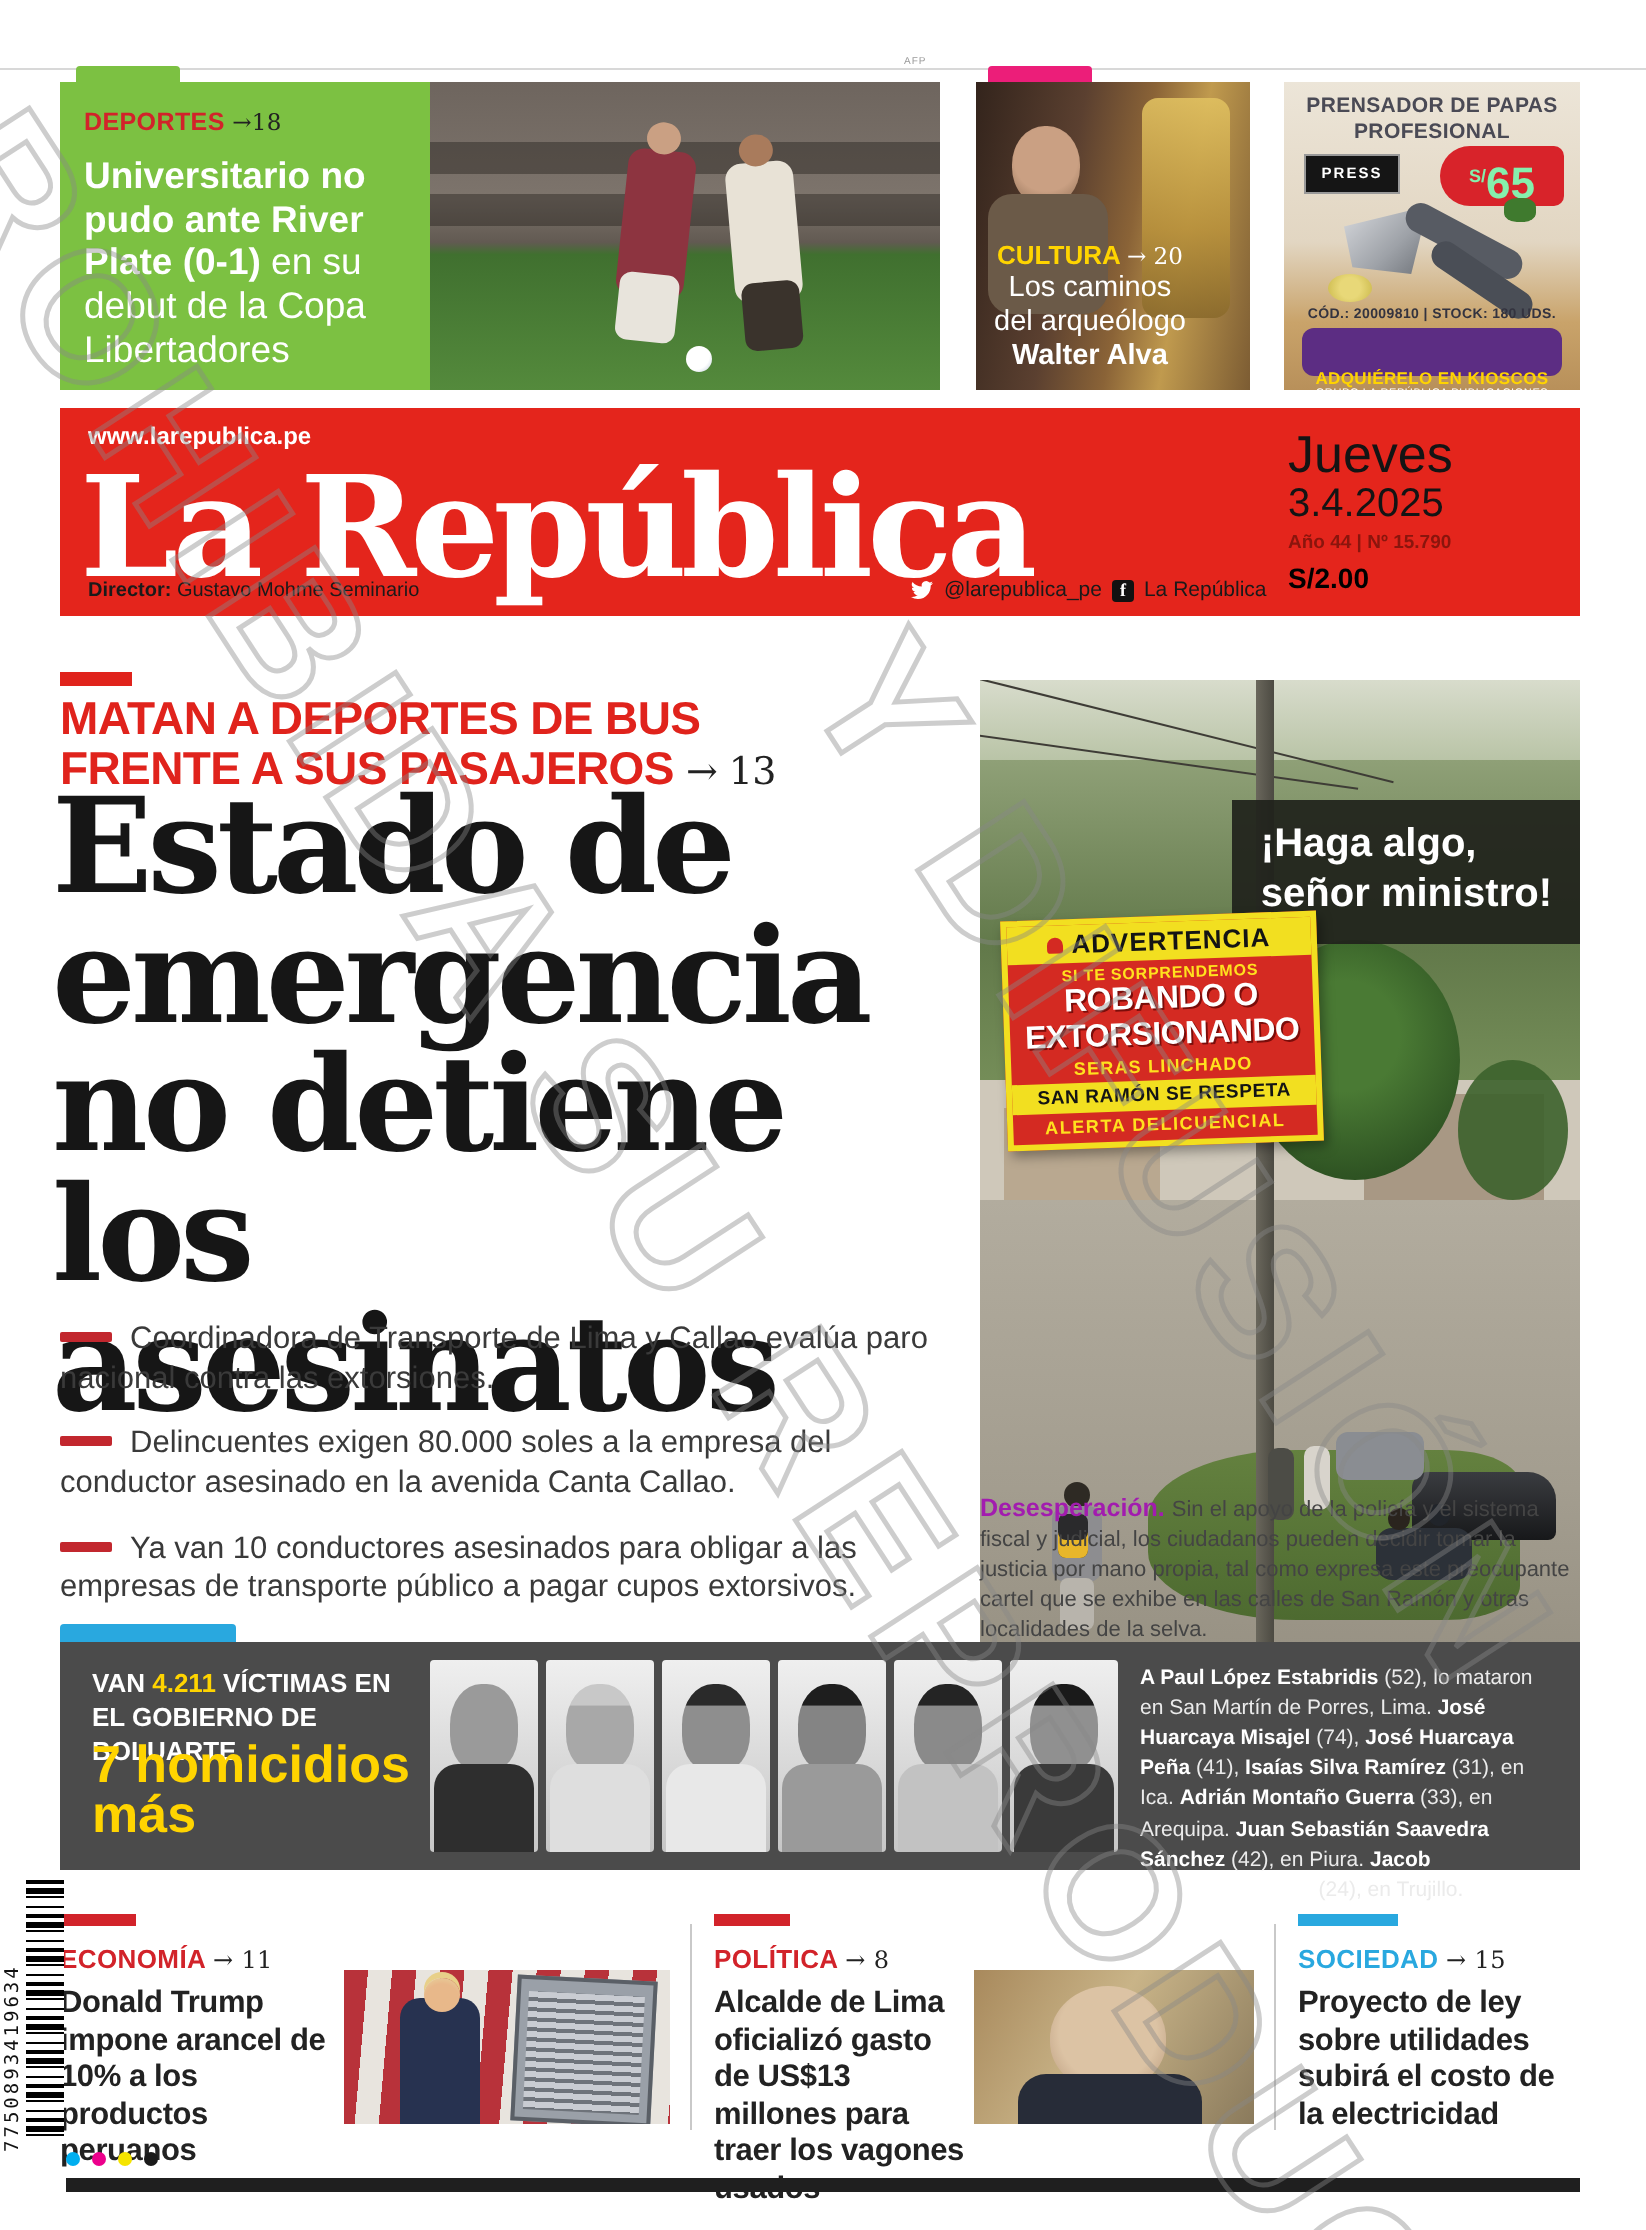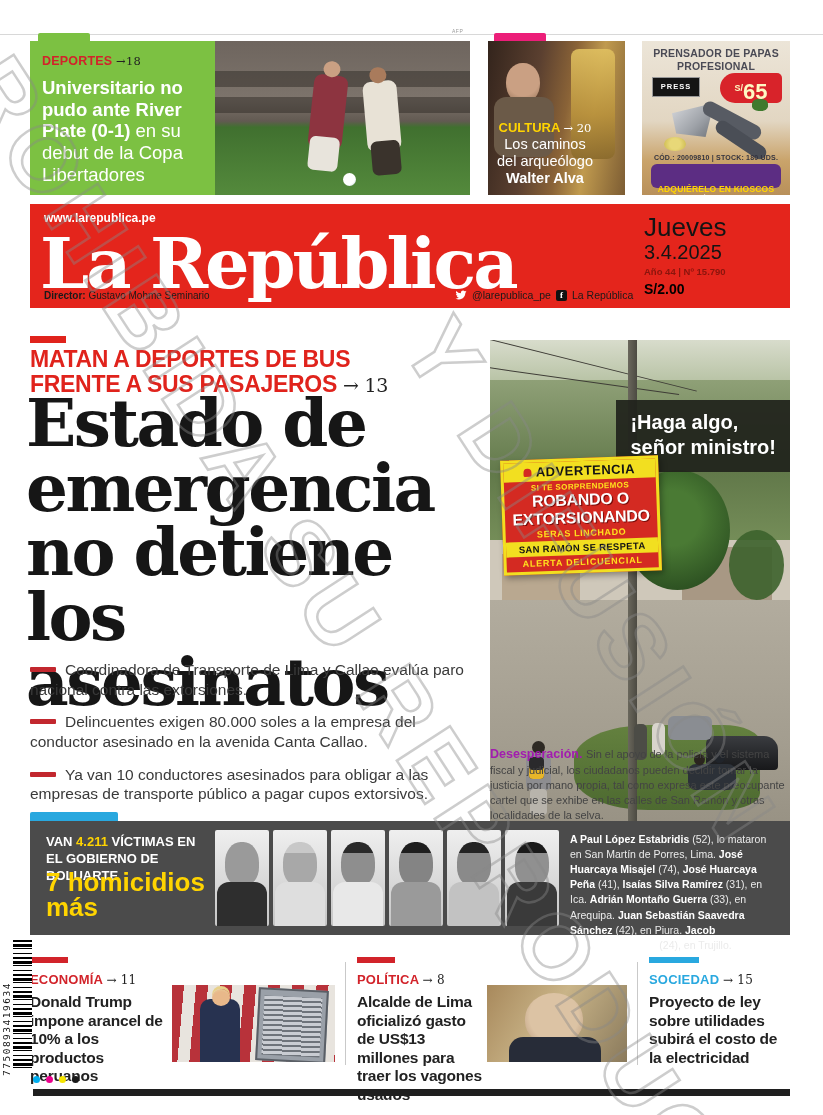--- a/index.html
+++ b/index.html
@@ -58,21 +58,21 @@
   .cul-line{font-size:14.5px;color:#fff;}
   .cul-line.b{font-weight:bold;}
 
   .ad-box{left:642px;top:41px;width:148px;height:154px;box-sizing:border-box;
           background:linear-gradient(180deg,#ece5d8 0%,#e2d6c2 52%,#c9a36a 78%,#b8905a 100%);}
   .ad-title{position:absolute;left:0;top:6px;width:100%;text-align:center;
             font-size:10.5px;font-weight:bold;color:#4a4a55;line-height:1.25;letter-spacing:.2px;}
   .ad-brand{position:absolute;left:10px;top:36px;width:46px;height:18px;background:#151515;border:1px solid #999;
             color:#fff;font-size:7.5px;font-weight:bold;text-align:center;line-height:18px;letter-spacing:1px;}
   .ad-price{position:absolute;right:8px;top:32px;width:62px;height:30px;background:#d8232a;
-            border-radius:15px 5px 5px 15px;color:#fef9c3;text-align:center;line-height:30px;}
+            border-radius:15px 5px 5px 15px;color:#86efac;text-align:center;line-height:30px;}
   .ad-price .cur{font-size:9px;vertical-align:8px;font-weight:bold;}
   .ad-price .val{font-size:22px;font-weight:bold;}
   .ad-prod-handle{position:absolute;left:58px;top:72px;width:64px;height:15px;border-radius:8px;
                   background:#575b63;transform:rotate(28deg);}
   .ad-prod-handle2{position:absolute;left:70px;top:92px;width:58px;height:14px;border-radius:8px;
                    background:#4a4e56;transform:rotate(34deg);}
   .ad-prod-metal{position:absolute;left:30px;top:62px;width:42px;height:34px;background:
                  linear-gradient(135deg,#d8dade 0%,#9ea2a8 60%,#6e7278 100%);
                  clip-path:polygon(0 30%,100% 0,80% 100%,10% 90%);}
   .ad-garnish{position:absolute;left:22px;top:96px;width:22px;height:14px;border-radius:50%;

